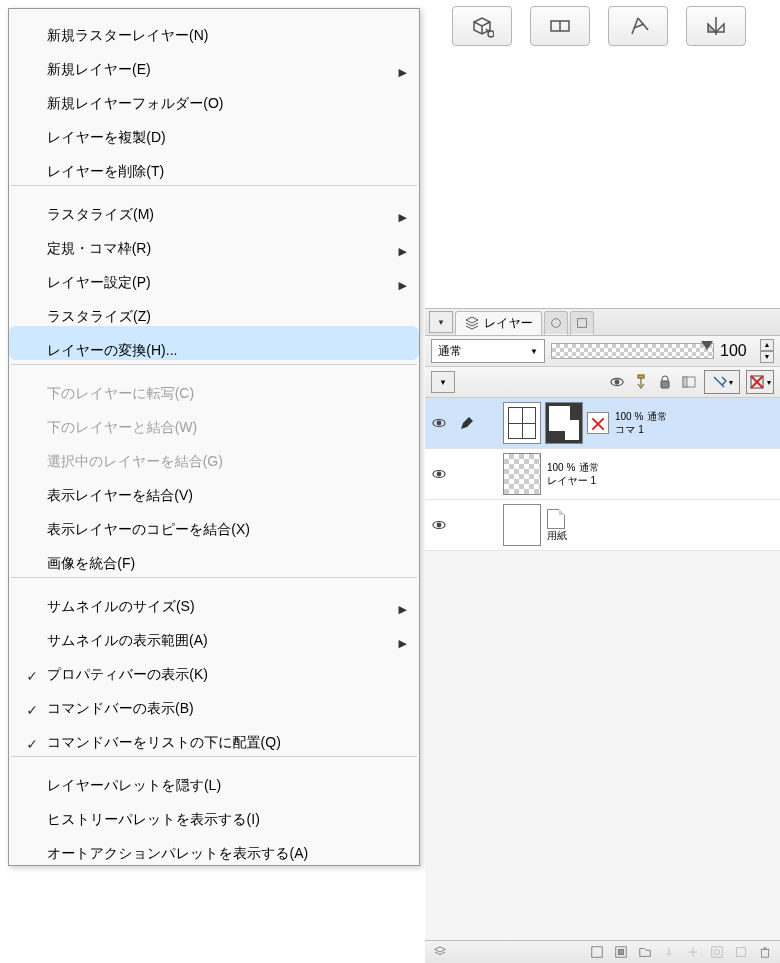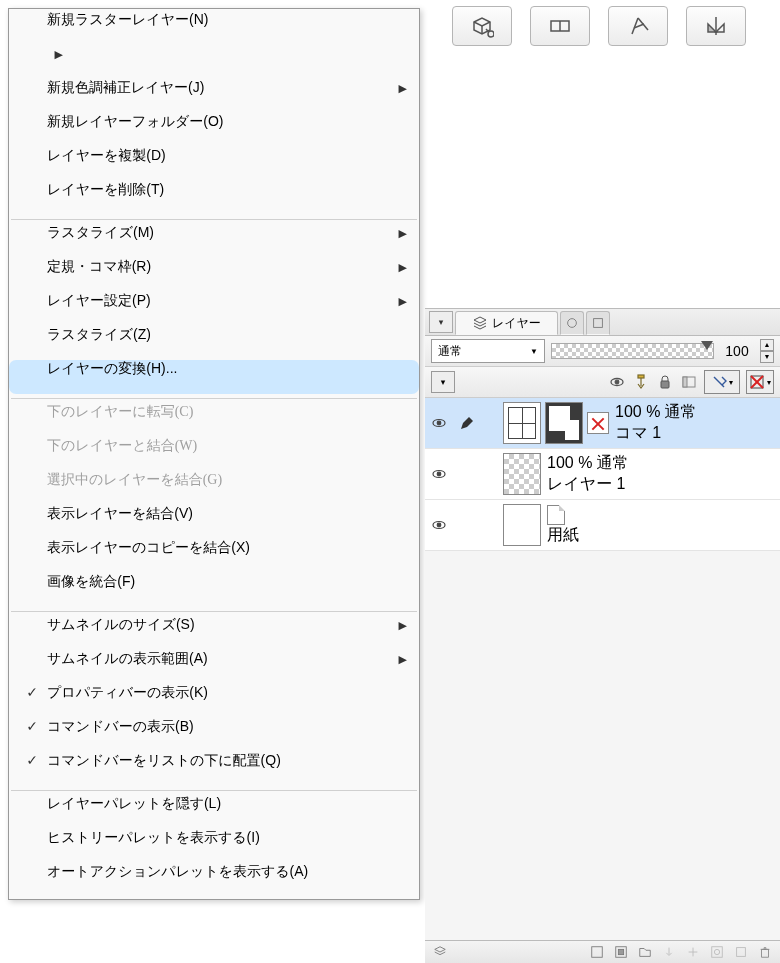--- a/index.html
+++ b/index.html
@@ -19,37 +19,37 @@
     left: 8px;
     top: 8px;
     width: 410px;
     background: #f9f9f9;
     border: 1px solid #999;
     box-shadow: 2px 2px 6px rgba(0,0,0,0.2);
     padding: 2px 0;
   }
   .cm-item {
     display: flex;
-    align-items: flex-start;
+    align-items: flex-end;
     height: 34px;
     padding: 0 12px 0 8px;
     cursor: default;
   }
   .cm-gutter {
     width: 30px;
     display: flex;
     justify-content: center;
     color: #333;
     font-size: 14px;
   }
   .cm-label { flex: 1; white-space: nowrap; }
   .cm-arrow { width: 16px; text-align: right; }
   .cm-arrow::after { content: "▶"; color: #333; font-size: 11px; }
   .cm-noarrow::after { content: ""; }
-  .cm-item.disabled .cm-label { color: #a0a0a0; font-family: Liberation Serif, serif; }
+  .cm-item.disabled .cm-label { color: #a0a0a0; }
   .cm-item.highlight { background: #cde8ff; border-radius: 7px; }
   .cm-sep {
     height: 1px;
     background: #d0d0d0;
     margin: 4px 2px;
   }
 
   
   #top-toolbar {
     position: absolute;
@@ -97,21 +97,21 @@
     background: #eee;
     margin-bottom: 2px;
     display: flex;
     align-items: center;
     justify-content: center;
     font-size: 9px;
     color: #333;
   }
   .lp-tab {
     height: 22px;
-    padding: 0 16px;
+    padding: 0 8px;
     background: #f7f7f7;
     border: 1px solid #bbb;
     border-bottom-color: #f7f7f7;
     border-radius: 3px 3px 0 0;
     display: flex;
     align-items: center;
     gap: 4px;
     font-size: 12px;
   }
   .lp-tab .ico { width: 16px; height: 16px; display: inline-block; }
@@ -146,22 +146,22 @@
   }
   .lp-slider::after{
     content:"";
     position:absolute; right:0; top:-3px;
     border-left:6px solid transparent;
     border-right:6px solid transparent;
     border-top:9px solid #555;
   }
   .lp-opacity-val {
     width: 34px;
-    text-align: center;
-    font-size: 14px;
+    text-align: left;
+    font-size: 16px;
   }
   .lp-updown {
     width: 14px;
     display: flex;
     flex-direction: column;
   }
   .lp-updown span {
     height: 10px;
     font-size: 7px;
     line-height: 9px;
@@ -289,21 +289,21 @@
   .redx::before, .redx::after{
     content:""; position:absolute; left:2px; right:2px; top:50%;
     height:2px; background:#d82222;
   }
   .redx::before{ transform:rotate(45deg);}
   .redx::after{ transform:rotate(-45deg);}
 
   .lp-info {
     flex: 1;
     padding: 4px 4px;
-    font-size: 16px;
+    font-size: 10px;
     line-height: 1.3;
   }
   .lp-info .inforow { display:flex; gap:4px; align-items:center; }
   .paper-icon {
     width: 16px; height: 18px;
     border: 1px solid #888;
     background: #fff;
     position: relative;
   }
   .paper-icon::after{
@@ -335,25 +335,21 @@
 <body>
 
 <div id="context-menu">
     <div class="cm-item">
       <div class="cm-gutter"></div>
       <div class="cm-label">新規ラスターレイヤー(N)</div>
       <div class="cm-arrow cm-noarrow"></div>
     </div>
     <div class="cm-item">
       <div class="cm-gutter"></div>
-      <div class="cm-arrow"></div>
-    </div>
-    <div class="cm-item">
-      <div class="cm-gutter"></div>
-      <div class="cm-label">新規色調補正レイヤー(J)</div>
+      <div class="cm-label">新規レイヤー(E)</div>
       <div class="cm-arrow"></div>
     </div>
     <div class="cm-item">
       <div class="cm-gutter"></div>
       <div class="cm-label">新規レイヤーフォルダー(O)</div>
       <div class="cm-arrow cm-noarrow"></div>
     </div>
     <div class="cm-item">
       <div class="cm-gutter"></div>
       <div class="cm-label">レイヤーを複製(D)</div>

